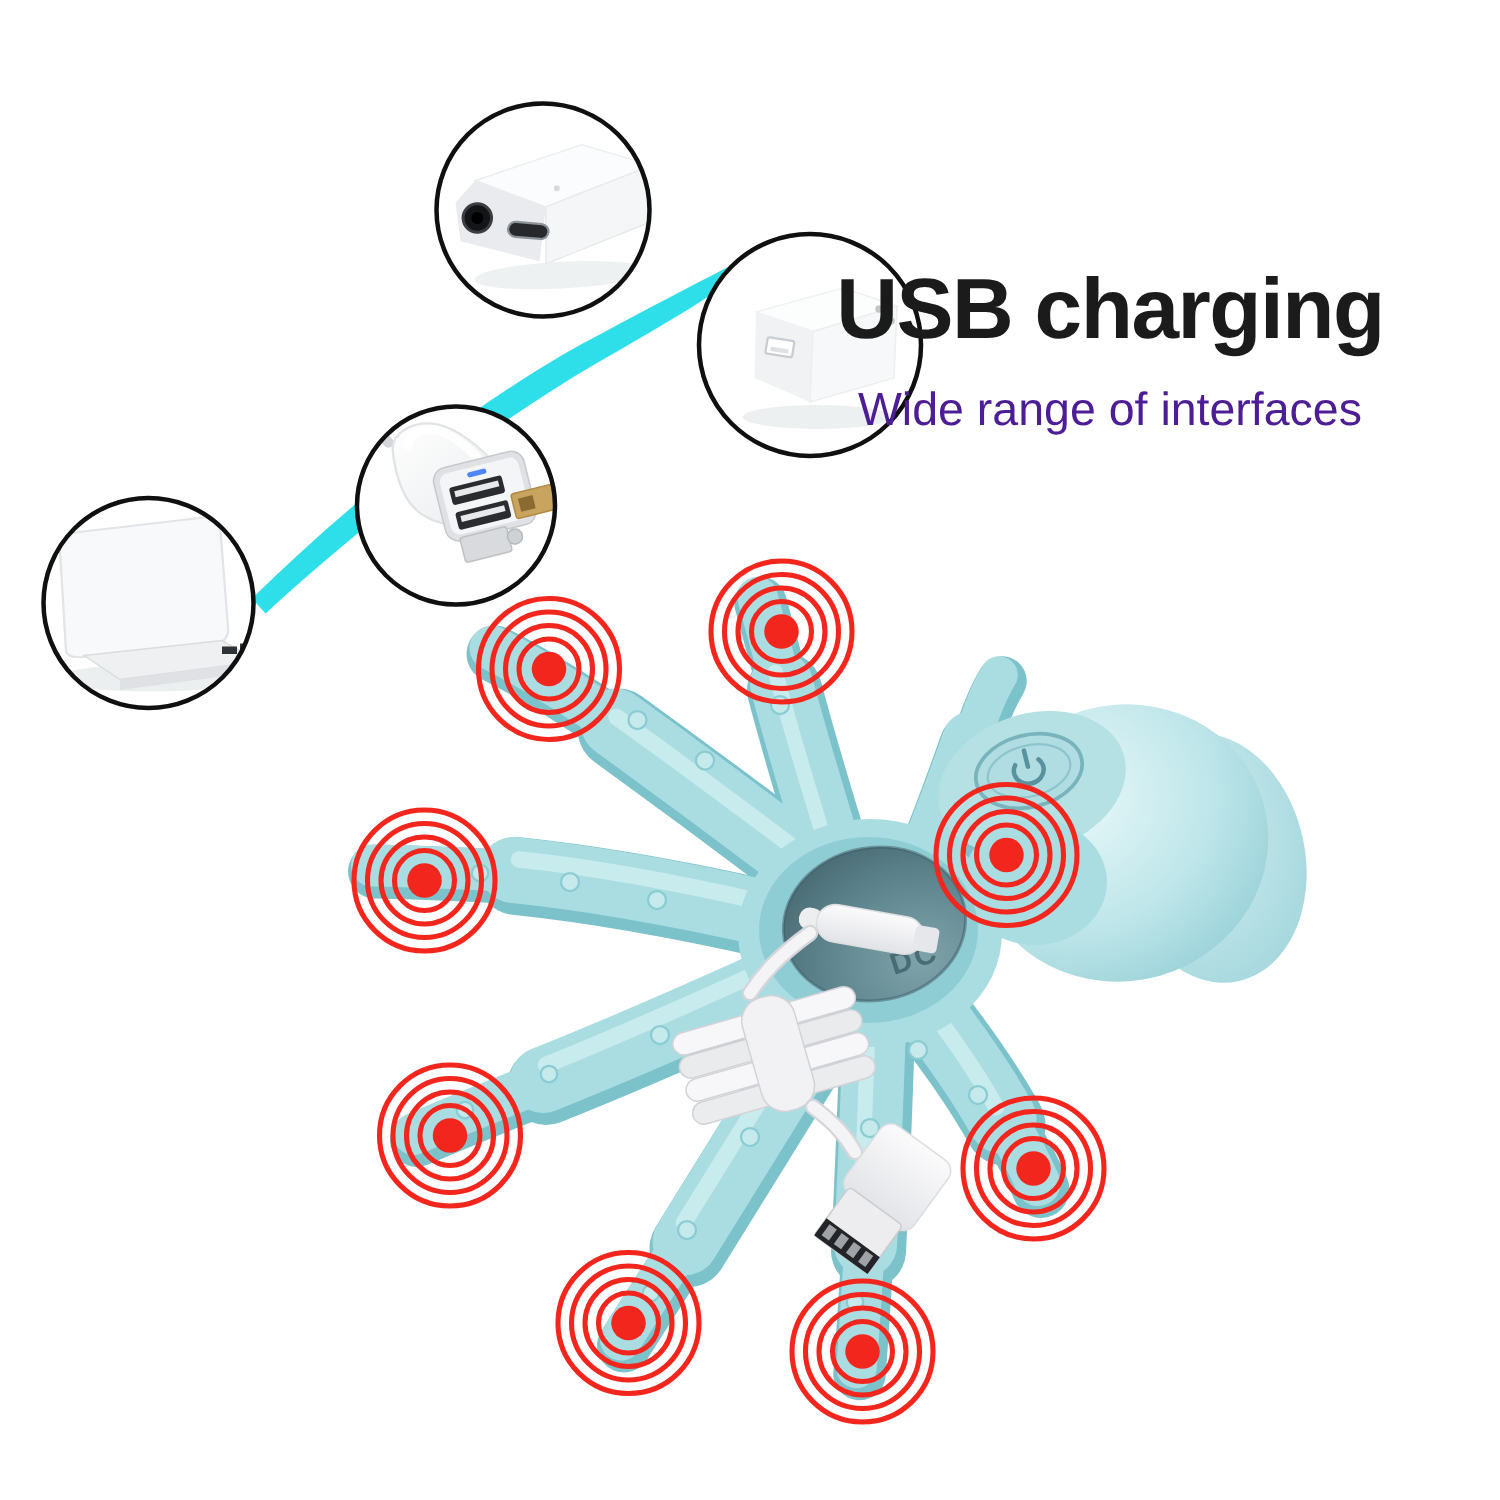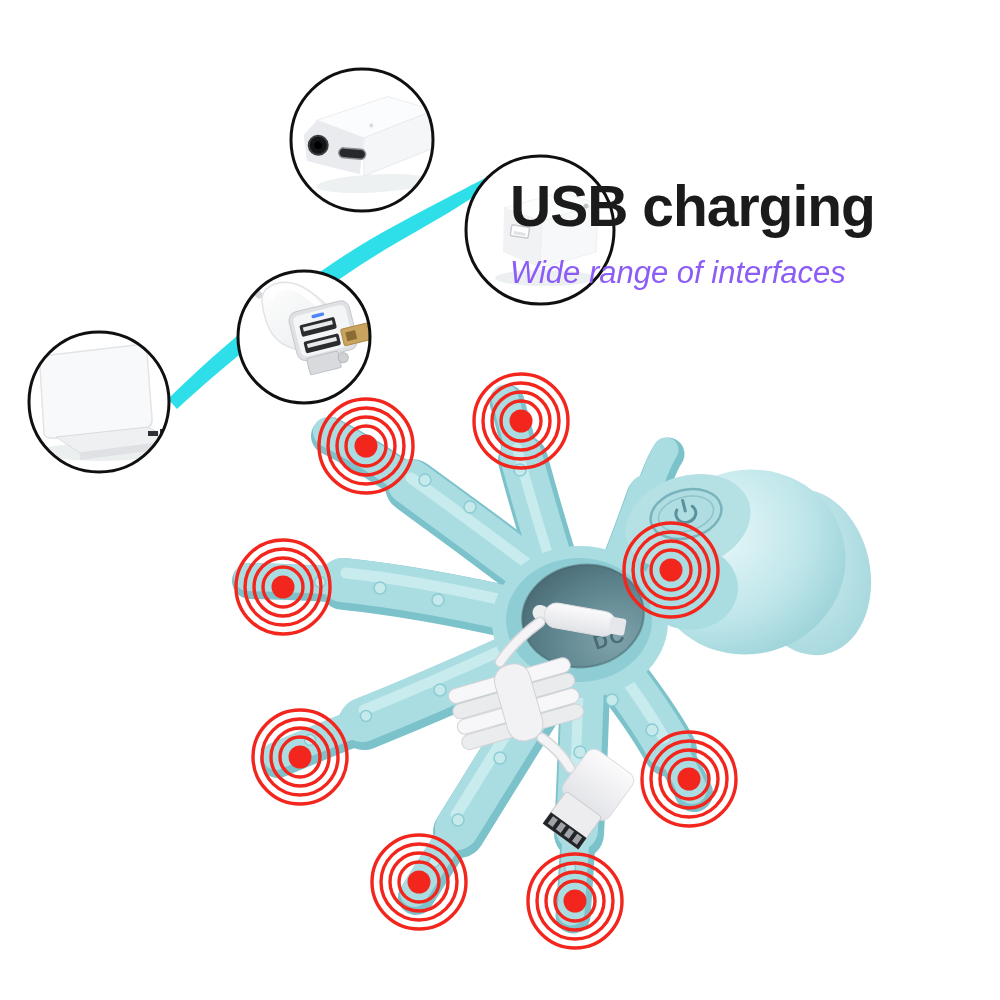--- a/index.html
+++ b/index.html
@@ -2,26 +2,26 @@
 <html style="--accent-cyan: #2edfea; --marker-red: #f3261e; --device-teal: #aadde2; --device-teal-shade: #7cc2cb; --device-teal-light: #d9f2f3; --text-dark: #1b1b1b;"><head>
 <meta charset="utf-8">
 <style>
   html,body{margin:0;padding:0;}
   .stage{
     position:relative;width:1000px;height:1000px;background:#ffffff;overflow:hidden;
     font-family:"Liberation Sans", sans-serif;
   }
   .stage svg{position:absolute;left:0;top:0;}
   
-  .headline{position:absolute;top:178px;right:10px;width:480px;text-align:left;color:var(--text-dark,#1b1b1b);}
+  .headline{position:absolute;top:178px;right:20px;width:480px;text-align:center;color:var(--text-dark,#1b1b1b);}
   .headline h1{
     margin:0;font-size:57px;line-height:1.0;font-weight:800;letter-spacing:-1px;
     color:var(--text-dark,#1b1b1b);
   }
-  .headline .sub{font-size:31px;line-height:1.28;margin-top:18px;font-weight:400;color:#8b5cf6;font-style:italic;}
+  .headline .sub{font-size:31px;line-height:1.28;margin-top:18px;font-weight:400;color:#4c1d95;}
   
   .swoosh{fill:var(--accent-cyan,#2edfea);}
   .callout-circle{fill:#ffffff;}
   .callout-ring{fill:none;stroke:#101010;stroke-width:3;}
   .arm-shade{stroke:var(--device-teal-shade,#7cc2cb);fill:none;stroke-linecap:round;}
   .arm-main{stroke:var(--device-teal,#aadde2);fill:none;stroke-linecap:round;}
   .arm-hi{stroke:var(--device-teal-light,#d9f2f3);fill:none;stroke-linecap:round;opacity:.65;}
   .bump{fill:#c6eaec;stroke:#8accd3;stroke-width:1.5;}
   .cord-edge{stroke:#d5d6da;fill:none;stroke-linecap:round;}
   .cord{stroke:#f4f4f6;fill:none;stroke-linecap:round;}

